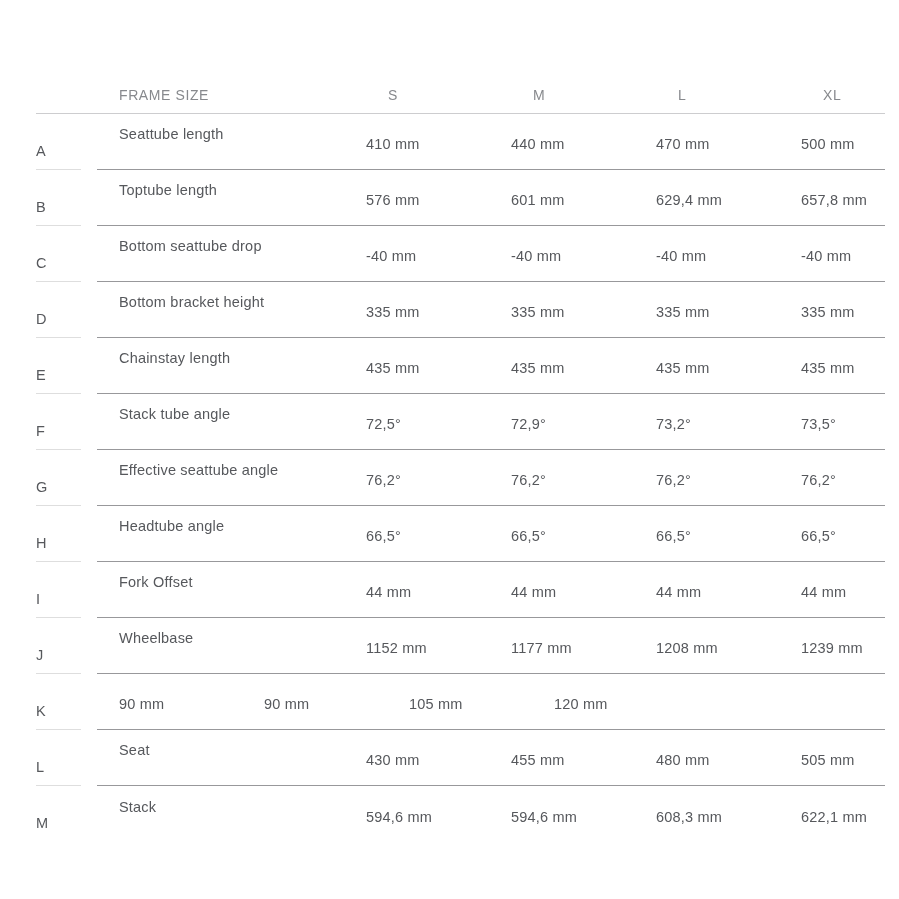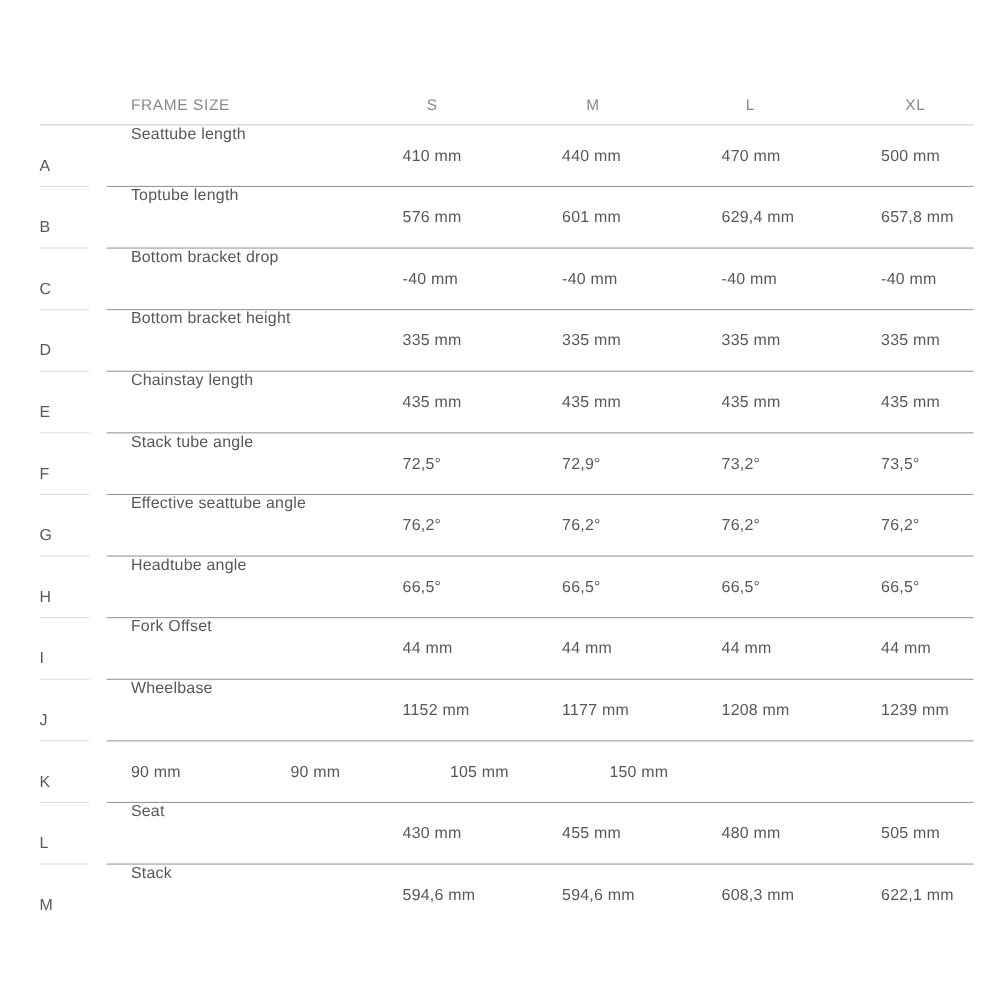--- a/index.html
+++ b/index.html
@@ -69,21 +69,21 @@
     position: absolute;
     left: 0;
     bottom: 0;
     width: 45px;
     border-bottom: 1px solid #dedede;
   }
   .geo-row:last-child .letter-cell::after { display: none; }
   .row-content {
     flex: 1;
     display: flex;
-    align-items: flex-start;
+    align-items: center;
     padding-bottom: 15px;
     padding-left: 22px;
     border-bottom: 1px solid #98989b;
     box-sizing: border-box;
   }
   .geo-row:last-child .row-content { border-bottom: none; }
   .param-label {
     width: 247px; 
     font-size: 14.5px;
     letter-spacing: 0.2px;
@@ -133,21 +133,21 @@
       <div class="value-cell">576 mm</div>
       <div class="value-cell">601 mm</div>
       <div class="value-cell">629,4 mm</div>
       <div class="value-cell">657,8 mm</div>
     </div>
   </div>
 
   <div class="geo-row">
     <div class="letter-cell">C</div>
     <div class="row-content">
-      <div class="param-label">Bottom bracket drop</div>
+      <div class="param-label">Bottom seattube drop</div>
       <div class="value-cell">-40 mm</div>
       <div class="value-cell">-40 mm</div>
       <div class="value-cell">-40 mm</div>
       <div class="value-cell">-40 mm</div>
     </div>
   </div>
 
   <div class="geo-row">
     <div class="letter-cell">D</div>
     <div class="row-content">
@@ -224,21 +224,21 @@
       <div class="value-cell">1239 mm</div>
     </div>
   </div>
 
   <div class="geo-row">
     <div class="letter-cell">K</div>
     <div class="row-content">
       <div class="value-cell">90 mm</div>
       <div class="value-cell">90 mm</div>
       <div class="value-cell">105 mm</div>
-      <div class="value-cell">150 mm</div>
+      <div class="value-cell">120 mm</div>
     </div>
   </div>
 
   <div class="geo-row">
     <div class="letter-cell">L</div>
     <div class="row-content">
       <div class="param-label">Seat</div>
       <div class="value-cell">430 mm</div>
       <div class="value-cell">455 mm</div>
       <div class="value-cell">480 mm</div>

